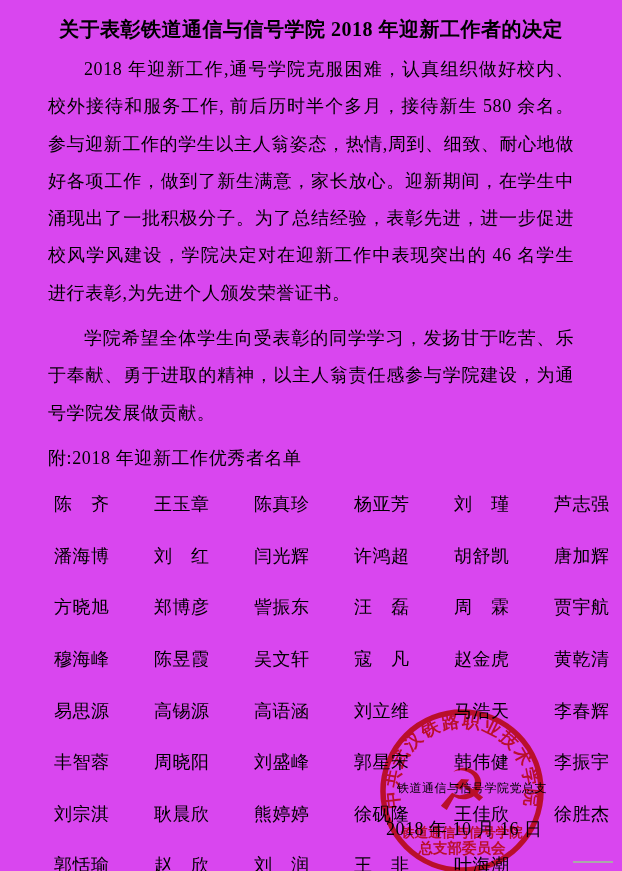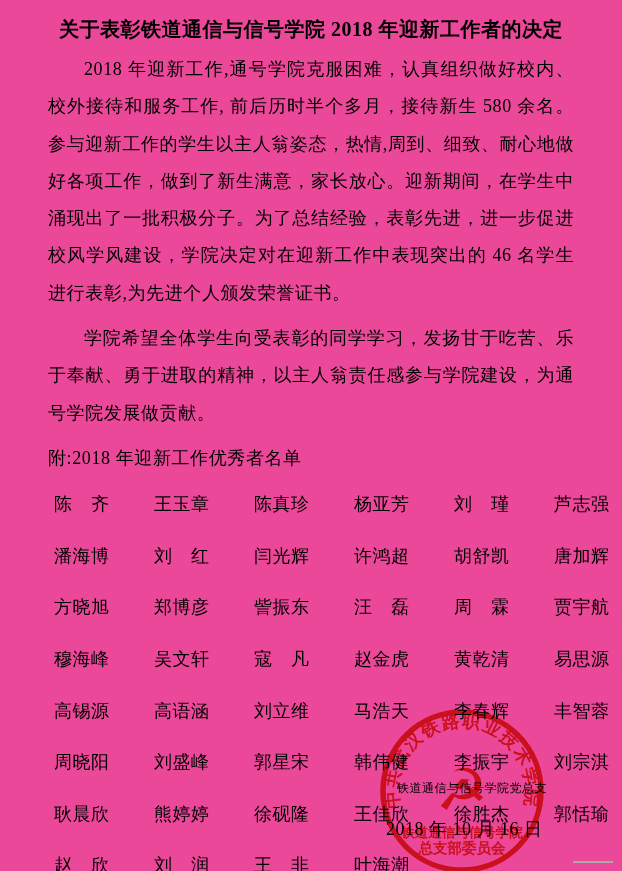--- a/index.html
+++ b/index.html
@@ -4,21 +4,21 @@
 <style>
   html, body {
     margin: 0;
     padding: 0;
     background: #ffffff;
   }
   .page {
     position: relative;
     width: 622px;
     height: 871px;
-    background: #ec4899;
+    background: #d946ef;
     overflow: hidden;
     font-family: "Liberation Serif", "DejaVu Serif", serif;
     color: #000;
   }
   .content {
     padding: 15px 40px 0 40px;
   }
   .doc-title {
     margin: 0 0 7px 0;
     font-size: 20px;
@@ -108,20 +108,21 @@
         <span class="name-cell">许鸿超</span>
         <span class="name-cell">胡舒凯</span>
         <span class="name-cell">唐加辉</span>
         <span class="name-cell">方晓旭</span>
         <span class="name-cell">郑博彦</span>
         <span class="name-cell">訾振东</span>
         <span class="name-cell">汪　磊</span>
         <span class="name-cell">周　霖</span>
         <span class="name-cell">贾宇航</span>
         <span class="name-cell">穆海峰</span>
+        <span class="name-cell">陈昱霞</span>
         <span class="name-cell">吴文轩</span>
         <span class="name-cell">寇　凡</span>
         <span class="name-cell">赵金虎</span>
         <span class="name-cell">黄乾清</span>
         <span class="name-cell">易思源</span>
         <span class="name-cell">高锡源</span>
         <span class="name-cell">高语涵</span>
         <span class="name-cell">刘立维</span>
         <span class="name-cell">马浩天</span>
         <span class="name-cell">李春辉</span>

